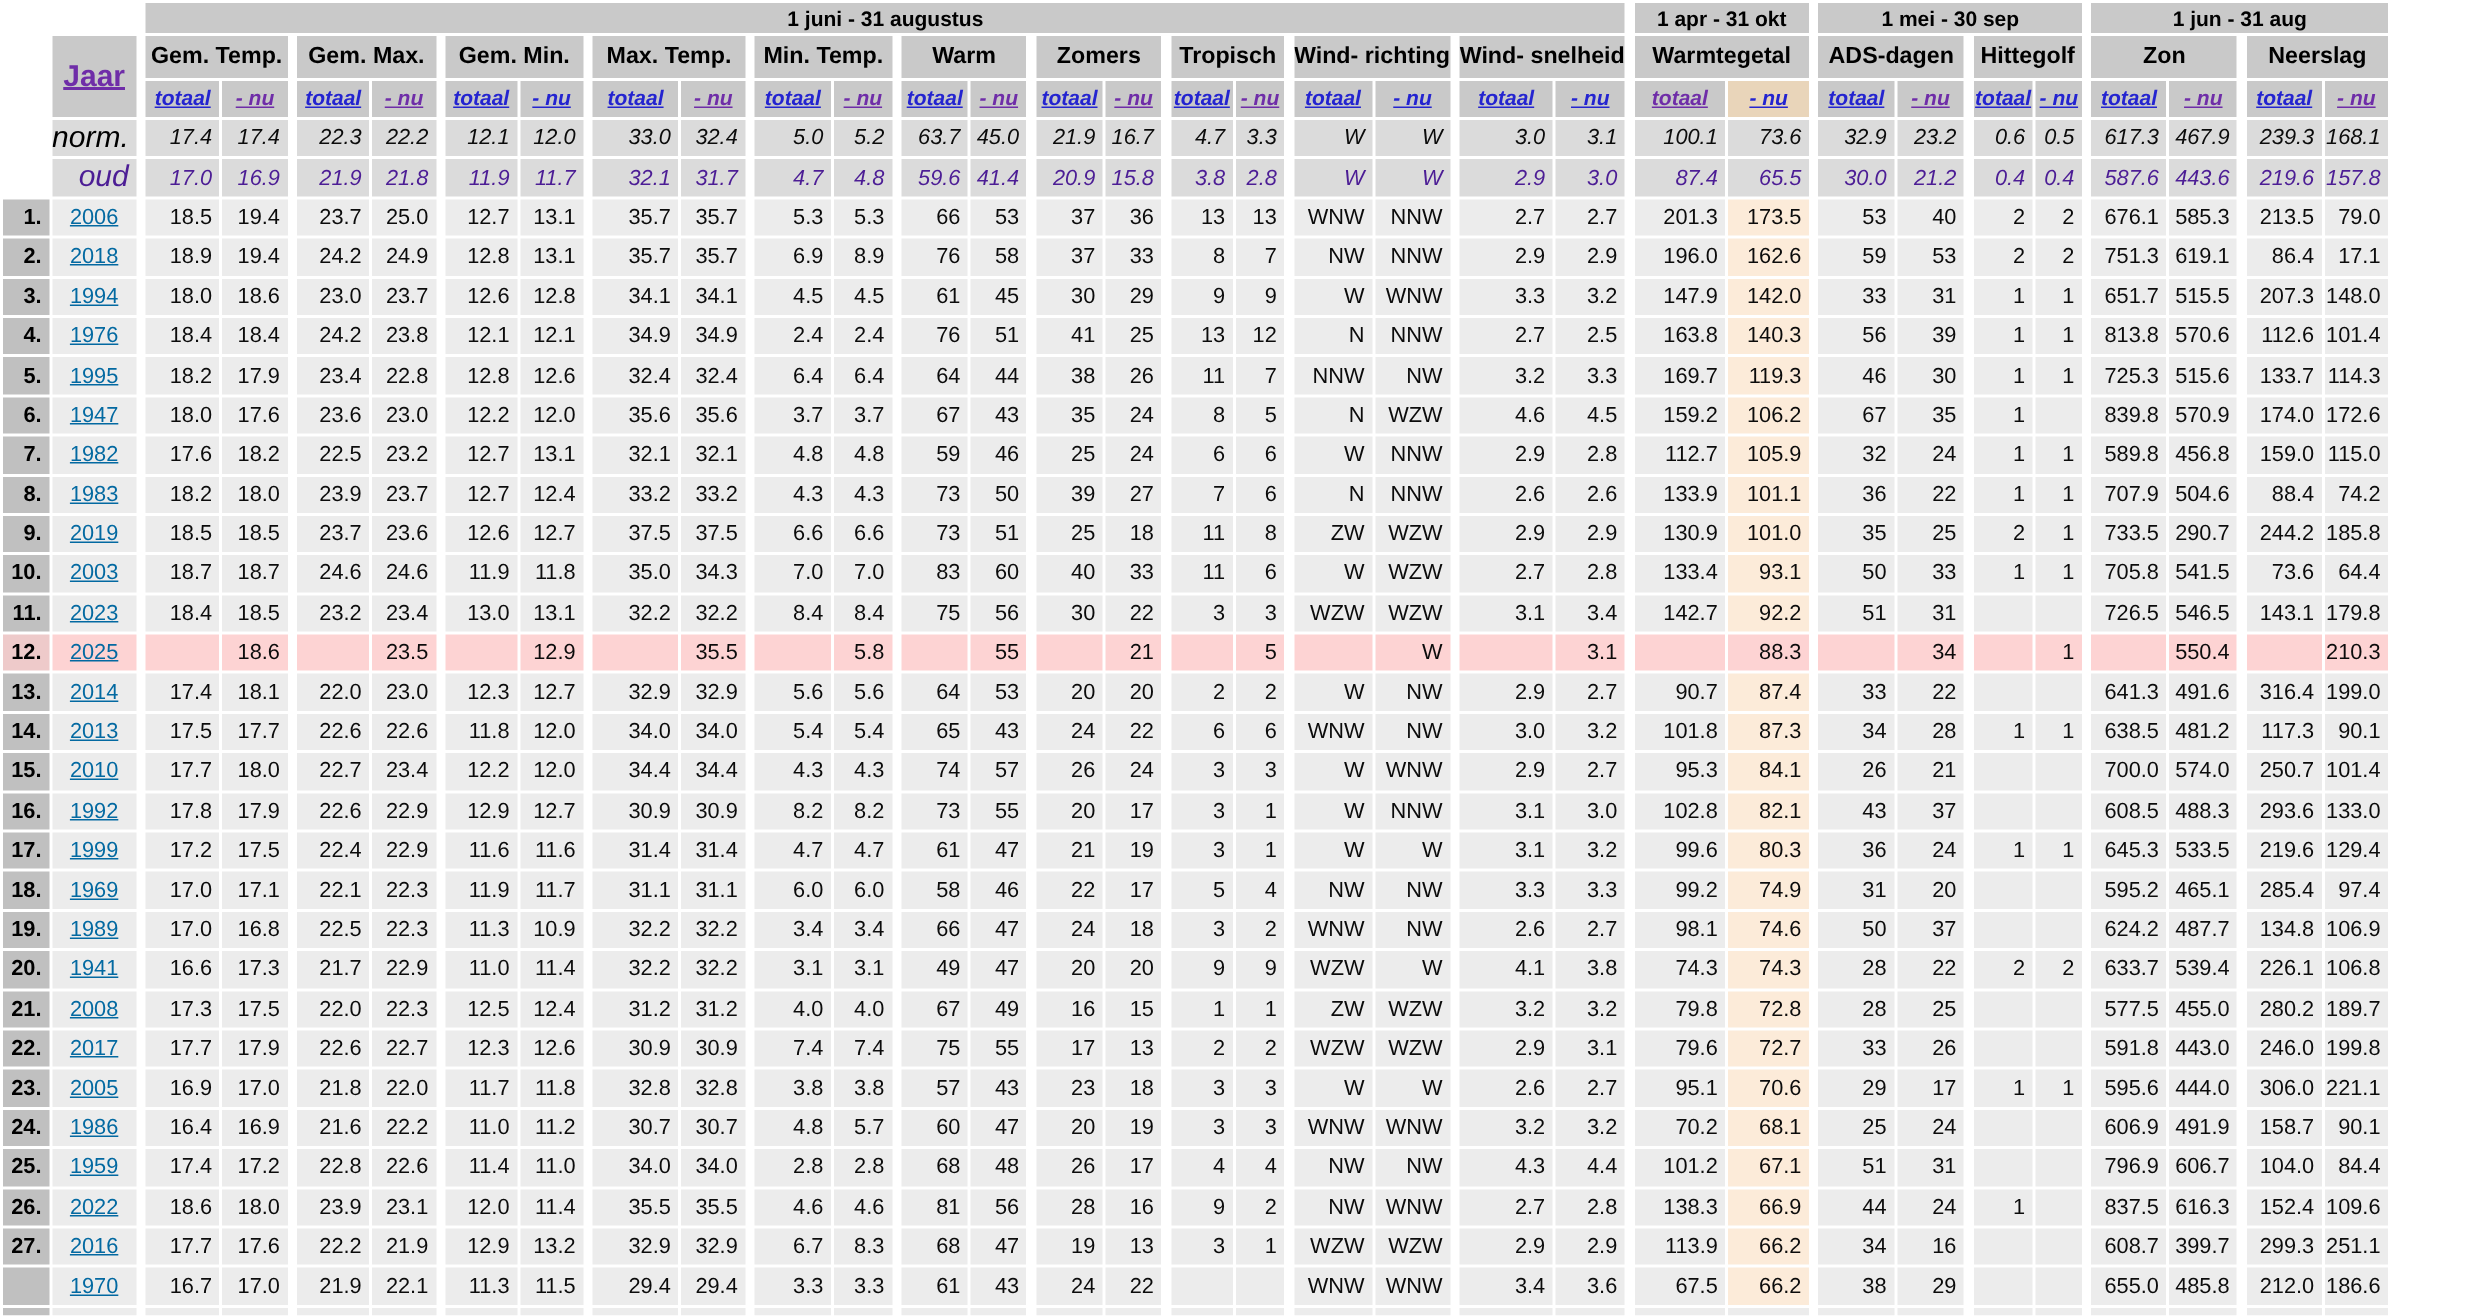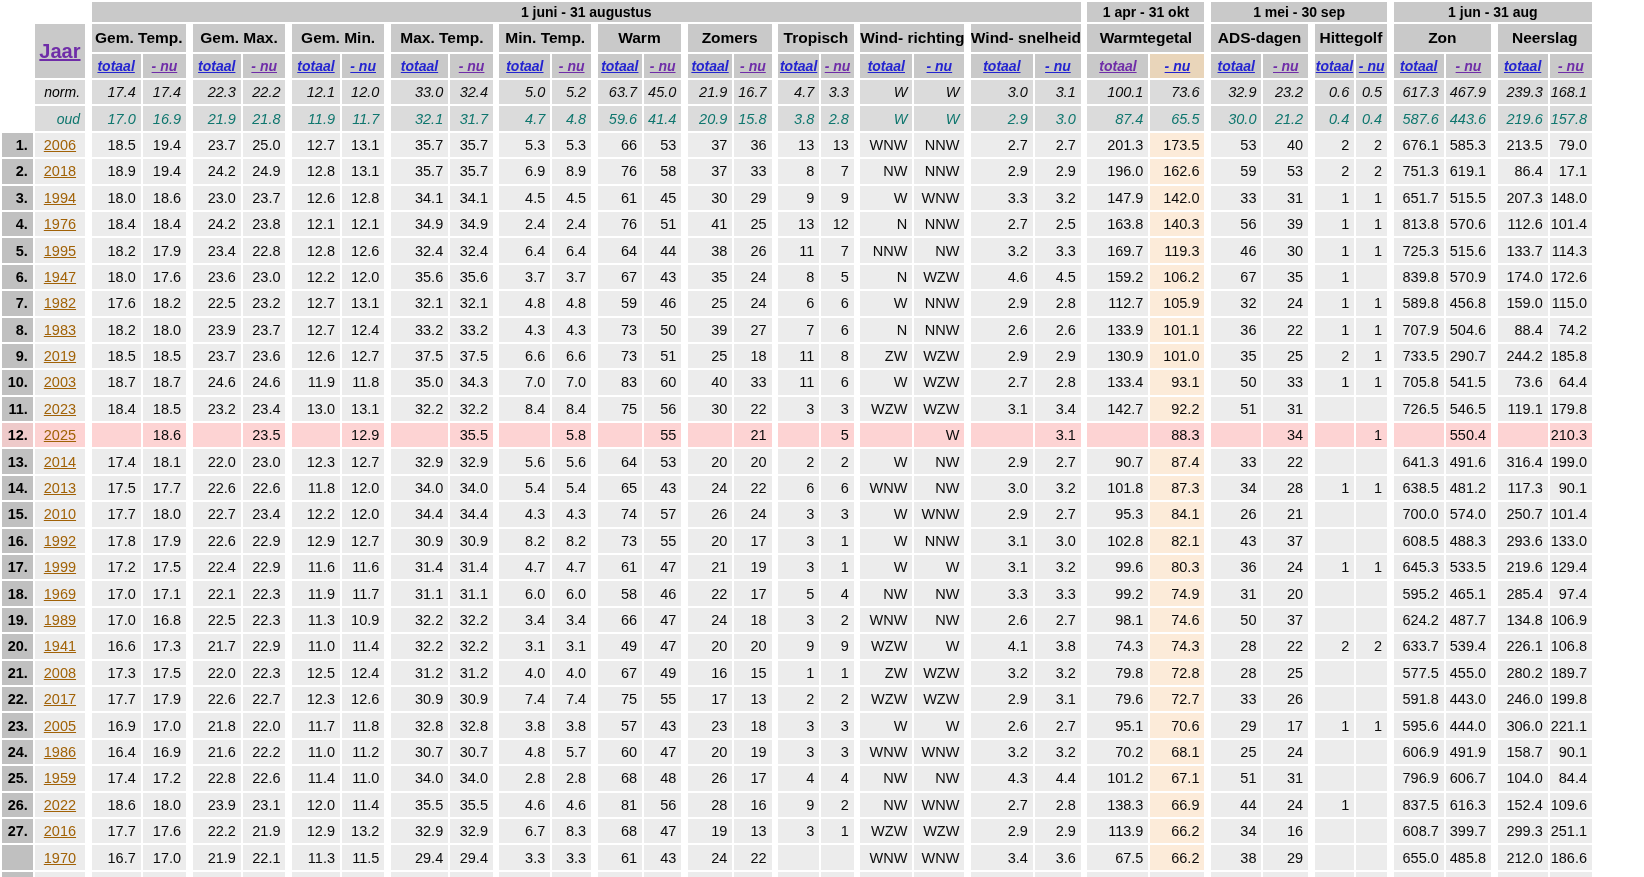--- a/index.html
+++ b/index.html
@@ -15,25 +15,25 @@
   .bandtxt{font-size:14px;}
   .glabel{font-size:15.5px;}
   td.sp,td.nobg{background:transparent;}
   a.lnk{font-weight:bold;font-size:14px;text-decoration:underline;cursor:pointer;}
   a.blue{color:#2424d0;}
   a.purple{color:#6f2da8;}
   td.sorthdr{background:#e9d5ba;}
   td.rank{background:#c0c0c0;font-weight:bold;text-align:right;padding-right:5px;font-size:14.5px;color:#000;}
   td.val{background:#ececec;text-align:right;padding-right:5px;font-size:14.5px;color:#0b0b0b;}
   td.jaarcell{background:#ececec;text-align:center;}
-  a.year{color:#a16207;text-decoration:underline;font-size:14.5px;cursor:pointer;}
+  a.year{color:#0369a1;text-decoration:underline;font-size:14.5px;cursor:pointer;}
   td.peach{background:#fcebd9;}
   tr.special td.val{background:#dbdbdb;font-style:italic;}
-  tr.special td.label{background:#dbdbdb;font-style:italic;text-align:right;padding-right:5px;font-size:14px;}
-  tr.oudrow td.val,tr.oudrow td.label{color:#0f766e;}
+  tr.special td.label{background:#dbdbdb;font-style:italic;text-align:right;padding-right:5px;font-size:20px;}
+  tr.oudrow td.val,tr.oudrow td.label{color:#4c1d95;}
   tr.pink td.val{background:#fdd3d3;}
   tr.pink td.jaarcell{background:#fdd3d3;}
   tr.pink td.rank{background:#eecaca;}
   td.jaarhdr a{font-size:20px;}
 </style>
 </head>
 <body>
 
 <div id="screen">
   <table id="stats-table">
@@ -809,21 +809,21 @@
           <td class="sp nobg"></td>
           <td class="val">51</td>
           <td class="val">31</td>
           <td class="sp nobg"></td>
           <td class="val"></td>
           <td class="val"></td>
           <td class="sp nobg"></td>
           <td class="val">726.5</td>
           <td class="val">546.5</td>
           <td class="sp nobg"></td>
-          <td class="val">119.1</td>
+          <td class="val">143.1</td>
           <td class="val">179.8</td>
         </tr>
         <tr class="pink">
           <td class="rank">12.</td>
           <td class="jaarcell"><a class="year">2025</a></td>
           <td class="sp nobg"></td>
           <td class="val"></td>
           <td class="val">18.6</td>
           <td class="sp nobg"></td>
           <td class="val"></td>

